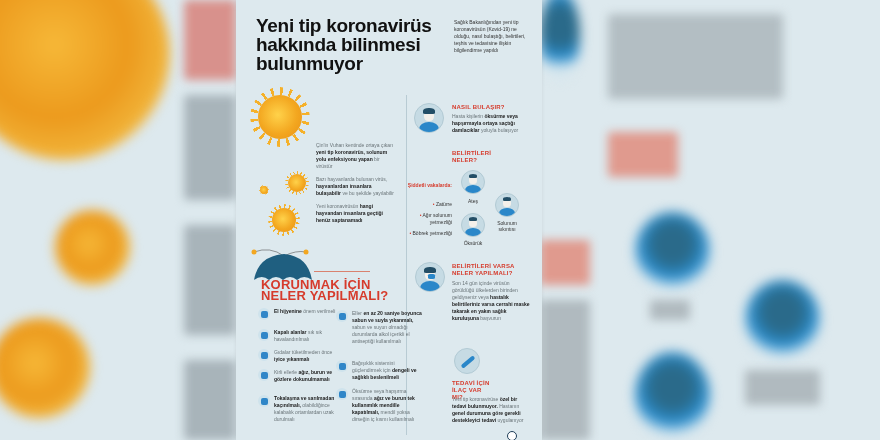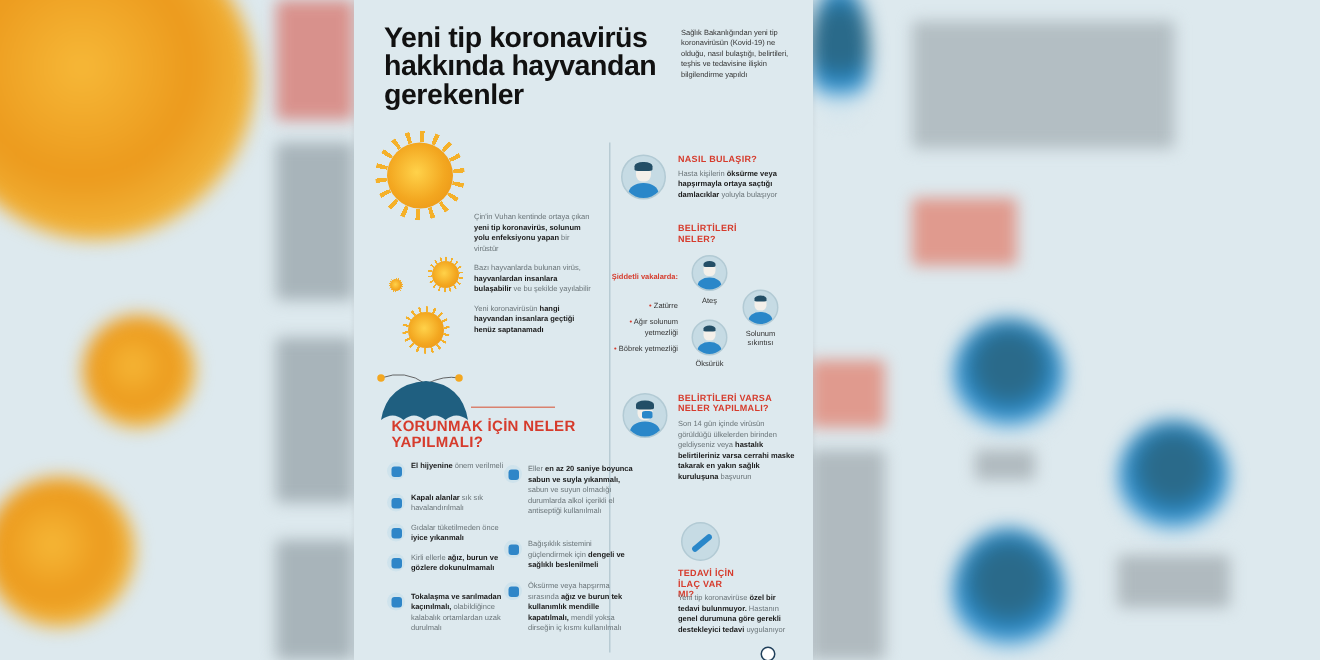--- a/index.html
+++ b/index.html
@@ -54,21 +54,21 @@
     }
 
     .what-title { position: absolute; left: 80px; top: 105px; font-size: 10px; line-height: 11px; width: 80px; }
     .what-body { position: absolute; left: 80px; top: 142px; width: 80px; }
     .what-body p { margin-bottom: 6px; }
 
     .divider-v { position: absolute; left: 170px; top: 95px; width: 1px; height: 340px; background: #b8cbd3; }
 
     .umbrella { position: absolute; left: 14px; top: 248px; width: 62px; height: 36px; }
     .umb-line { position: absolute; left: 78px; top: 271px; width: 56px; height: 1px; background: #d9826f; }
-    .protect-title { position: absolute; left: 25px; top: 279px; font-size: 10px; line-height: 11px; width: 130px; }
+    .protect-title { position: absolute; left: 25px; top: 279px; font-size: 13px; line-height: 11px; width: 130px; }
 
     .tip { position: absolute; display: flex; gap: 4px; align-items: flex-start; }
     .tip-icon {
       flex: 0 0 auto; width: 12px; height: 12px; border-radius: 50%;
       background: #cfe3ec; display: flex; align-items: center; justify-content: center;
     }
     .tip-icon span { display: block; width: 7px; height: 7px; background: #2f86c8; border-radius: 2px; }
     .tip-text { width: 70px; }
 
     .right-sec { position: absolute; left: 216px; }
@@ -127,21 +127,21 @@
   <div class="blur-block" style="left:540px;top:240px;width:50px;height:45px;background:#e09a8e;"></div>
   <div class="blur-block" style="left:540px;top:300px;width:50px;height:140px;background:#b0babf;"></div>
   <div class="blur-circle" style="left:635px;top:212px;width:75px;height:80px;"></div>
   <div class="blur-circle" style="left:745px;top:280px;width:75px;height:80px;"></div>
   <div class="blur-circle" style="left:635px;top:352px;width:75px;height:88px;"></div>
   <div class="blur-block" style="left:650px;top:300px;width:40px;height:20px;background:#b0babf;"></div>
   <div class="blur-block" style="left:745px;top:370px;width:75px;height:35px;background:#b0babf;"></div>
 </div>
 
 <div class="panel">
-  <h1 class="title">Yeni tip koronavirüs hakkında hayvandan gerekenler</h1>
+  <h1 class="title">Yeni tip koronavirüs hakkında bilinmesi bulunmuyor</h1>
   <div class="intro">Sağlık Bakanlığından yeni tip koronavirüsün (Kovid-19) ne olduğu, nasıl bulaştığı, belirtileri, teşhis ve tedavisine ilişkin bilgilendirme yapıldı</div>
 
   <div class="virus" style="left:22px;top:95px;width:44px;height:44px;"></div>
   <div class="virus" style="left:52px;top:174px;width:18px;height:18px;"></div>
   <div class="virus" style="left:24px;top:186px;width:8px;height:8px;"></div>
   <div class="virus" style="left:36px;top:208px;width:24px;height:24px;"></div>
 
   <div class="what-body small">
     <p><span>Çin'in Vuhan kentinde ortaya çıkan </span><b>yeni tip koronavirüs, solunum yolu enfeksiyonu yapan</b><span> bir virüstür</span></p>
     <p><span>Bazı hayvanlarda bulunan virüs, </span><b>hayvanlardan insanlara bulaşabilir</b><span> ve bu şekilde yayılabilir</span></p>

